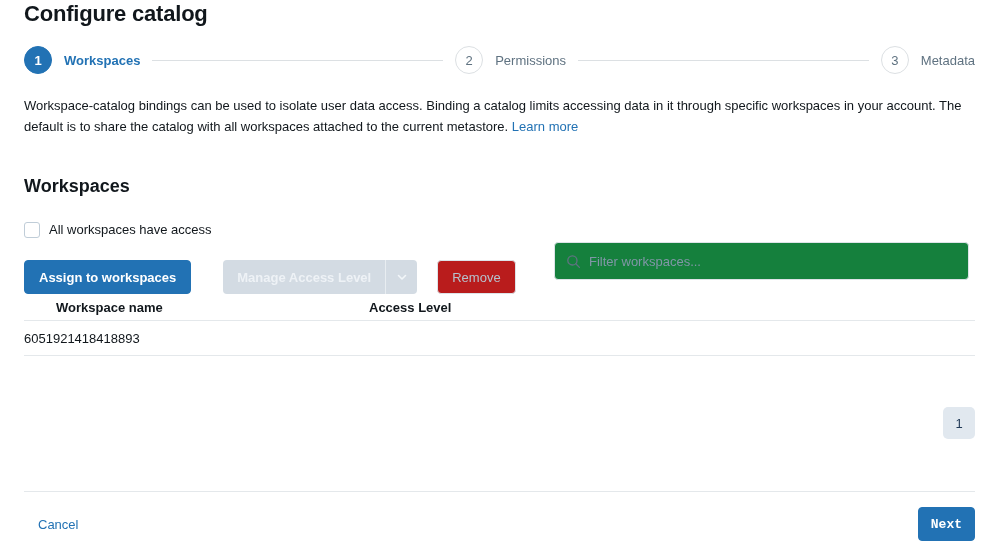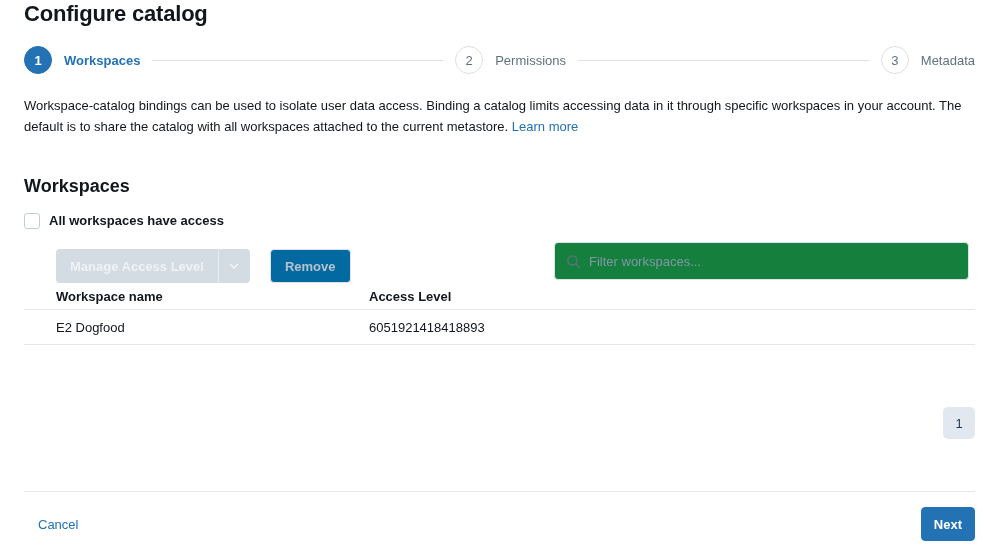--- a/index.html
+++ b/index.html
@@ -106,24 +106,23 @@
     font-weight: 700;
     line-height: 24px;
     color: #11171c;
     margin: 0;
     padding-top: 24px;
   }
 
   
   .checkbox-row {
     display: flex;
-    align-items: flex-end;
-    margin-top: 13px;
+    align-items: flex-start;
+    margin-top: 24px;
     height: 18px;
-    font-weight: bold;
   }
   .checkbox-box {
     width: 16px;
     height: 16px;
     border: 1px solid #c0cdd8;
     border-radius: 3px;
     background: #ffffff;
     box-sizing: border-box;
     flex: 0 0 auto;
   }
@@ -188,30 +187,30 @@
     border-radius: 0 4px 4px 0;
     width: 32px;
     height: 34px;
     display: inline-flex;
     align-items: center;
     justify-content: center;
     box-sizing: border-box;
   }
   .btn-outline-disabled {
     margin-left: 20px;
-    background: #0369a1;
+    background: #b91c1c;
     color: #b6c2cd;
     border: 1px solid #dde3e8;
     border-radius: 4px;
     height: 34px;
     display: inline-flex;
     align-items: center;
     justify-content: center;
     font-size: 13px;
-    font-weight: 700;
+    font-weight: 400;
     padding: 0 14px;
     box-sizing: border-box;
   }
 
   
   .search-wrap {
     position: absolute;
     left: 554px;
     top: 242px;
     width: 415px;
@@ -328,21 +327,21 @@
     border-radius: 4px;
     height: 14px;
     min-width: 52px;
     font-size: 13px;
     font-weight: 600;
     display: inline-flex;
     align-items: center;
     justify-content: center;
     padding: 16px 12px;
     box-sizing: border-box;
-    font-family: Liberation Sans, sans-serif;
+    font-family: Liberation Mono, monospace;
     cursor: pointer;
   }
 </style>
 </head>
 <body>
 
 <div class="page">
 
   <h1 class="page-title">Configure catalog</h1>
 
@@ -376,20 +375,21 @@
 
   <h2 class="section-title">Workspaces</h2>
 
   <div class="checkbox-row">
     <span class="checkbox-box"></span>
     <span class="checkbox-label">All workspaces have access</span>
   </div>
 
   <div class="toolbar">
 
+    <button class="btn btn-primary">Assign to workspaces</button>
 
     <div class="split-group">
       <span class="btn-disabled-filled">Manage Access Level</span>
       <span class="btn-disabled-caret">
         <svg width="12" height="12" viewBox="0 0 12 12" aria-hidden="true">
           <path d="M2.5 4.5 L6 8 L9.5 4.5" fill="none" stroke="#f2f6f9" stroke-width="1.6" stroke-linecap="round" stroke-linejoin="round"></path>
         </svg>
       </span>
     </div>
 
@@ -408,21 +408,20 @@
   </div>
 
   <div class="table">
 
     <div class="trow thead">
       <div class="col-name">Workspace name</div>
       <div class="col-acc">Access Level</div>
     </div>
 
     <div class="trow tbody-row">
-      <div class="col-name">E2 Dogfood</div>
       <div class="col-id">6051921418418893</div>
     </div>
 
   </div>
 
   <div class="pagination">
     <button class="page-btn">1</button>
   </div>
 
   <div class="footer-divider"></div>

